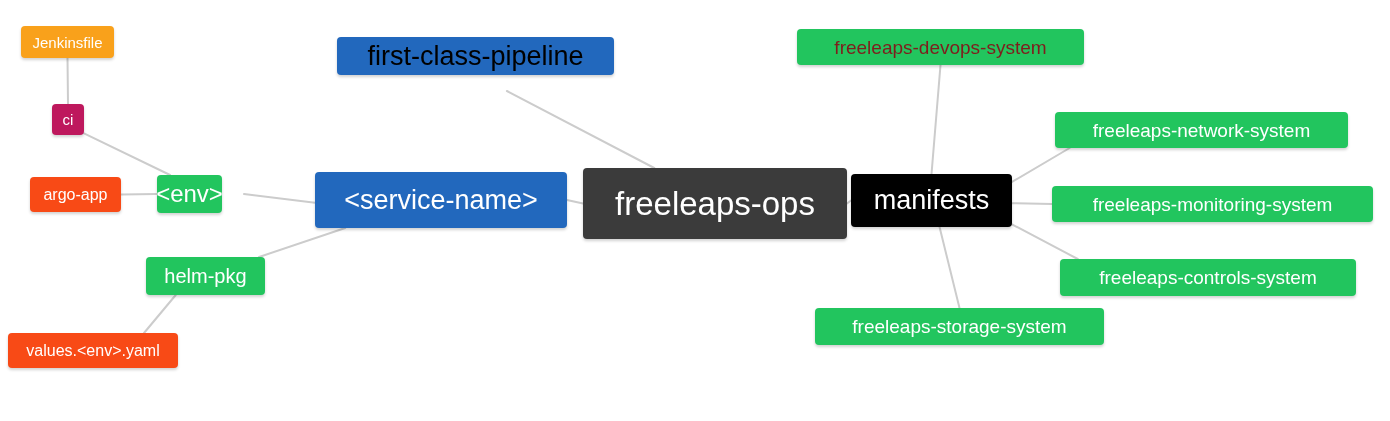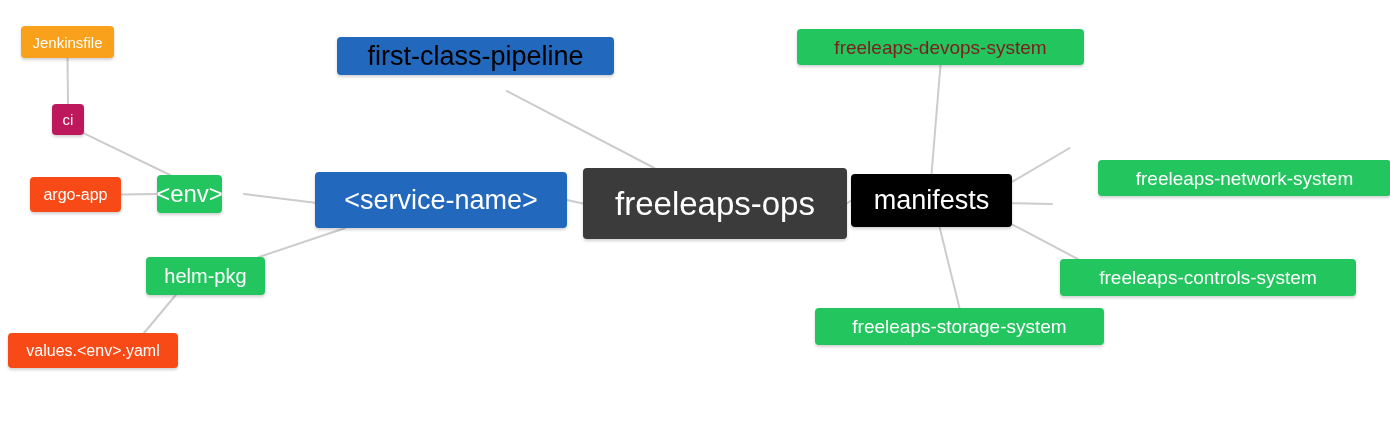--- a/index.html
+++ b/index.html
@@ -71,17 +71,18 @@
       <div class="node" style="left: 52px; top: 104px; width: 32px; height: 31px; font-size: 15px; background: #be185d; color: rgb(255, 255, 255);">ci</div>
       <div class="node" style="left: 30px; top: 177px; width: 91px; height: 35px; font-size: 16px; background: rgb(248, 74, 22); color: rgb(255, 255, 255);">argo-app</div>
       <div class="node" style="left: 157px; top: 175px; width: 65px; height: 38px; font-size: 24px; background: rgb(34, 197, 94); color: rgb(255, 255, 255);">&lt;env&gt;</div>
       <div class="node" style="left: 146px; top: 257px; width: 119px; height: 38px; font-size: 20px; background: rgb(34, 197, 94); color: rgb(255, 255, 255);">helm-pkg</div>
       <div class="node" style="left: 8px; top: 333px; width: 170px; height: 35px; font-size: 16px; background: rgb(248, 74, 22); color: rgb(255, 255, 255);">values.&lt;env&gt;.yaml</div>
       <div class="node" style="left: 313px; top: 37px; width: 277px; height: 38px; font-size: 27px; background: rgb(34, 104, 189); color: #000000; margin-left: 24px;">first-class-pipeline</div>
       <div class="node" style="left: 315px; top: 172px; width: 252px; height: 56px; font-size: 27px; background: rgb(34, 104, 189); color: rgb(255, 255, 255);">&lt;service-name&gt;</div>
       <div class="node" style="left: 583px; top: 168px; width: 264px; height: 71px; font-size: 33px; background: rgb(59, 59, 59); color: rgb(255, 255, 255);">freeleaps-ops</div>
       <div class="node" style="left: 851px; top: 174px; width: 161px; height: 53px; font-size: 27px; background: #000000; color: rgb(255, 255, 255);">manifests</div>
       <div class="node" style="left: 797px; top: 29px; width: 287px; height: 36px; font-size: 19px; background: rgb(34, 197, 94); color: #7f1d1d;">freeleaps-devops-system</div>
-      <div class="node" style="left: 1098px; top: 112px; width: 293px; height: 36px; font-size: 19px; background: rgb(34, 197, 94); color: rgb(255, 255, 255); margin-top: 48px;">freeleaps-network-system</div>
+      <div class="node" style="left: 1055px; top: 112px; width: 293px; height: 36px; font-size: 19px; background: rgb(34, 197, 94); color: rgb(255, 255, 255);">freeleaps-network-system</div>
+      <div class="node" style="left: 1052px; top: 186px; width: 321px; height: 36px; font-size: 19px; background: rgb(34, 197, 94); color: rgb(255, 255, 255);">freeleaps-monitoring-system</div>
       <div class="node" style="left: 1060px; top: 259px; width: 296px; height: 37px; font-size: 19px; background: rgb(34, 197, 94); color: rgb(255, 255, 255);">freeleaps-controls-system</div>
       <div class="node" style="left: 815px; top: 308px; width: 289px; height: 37px; font-size: 19px; background: rgb(34, 197, 94); color: rgb(255, 255, 255);">freeleaps-storage-system</div>
     </div>
 </div>
 
 </body></html>

